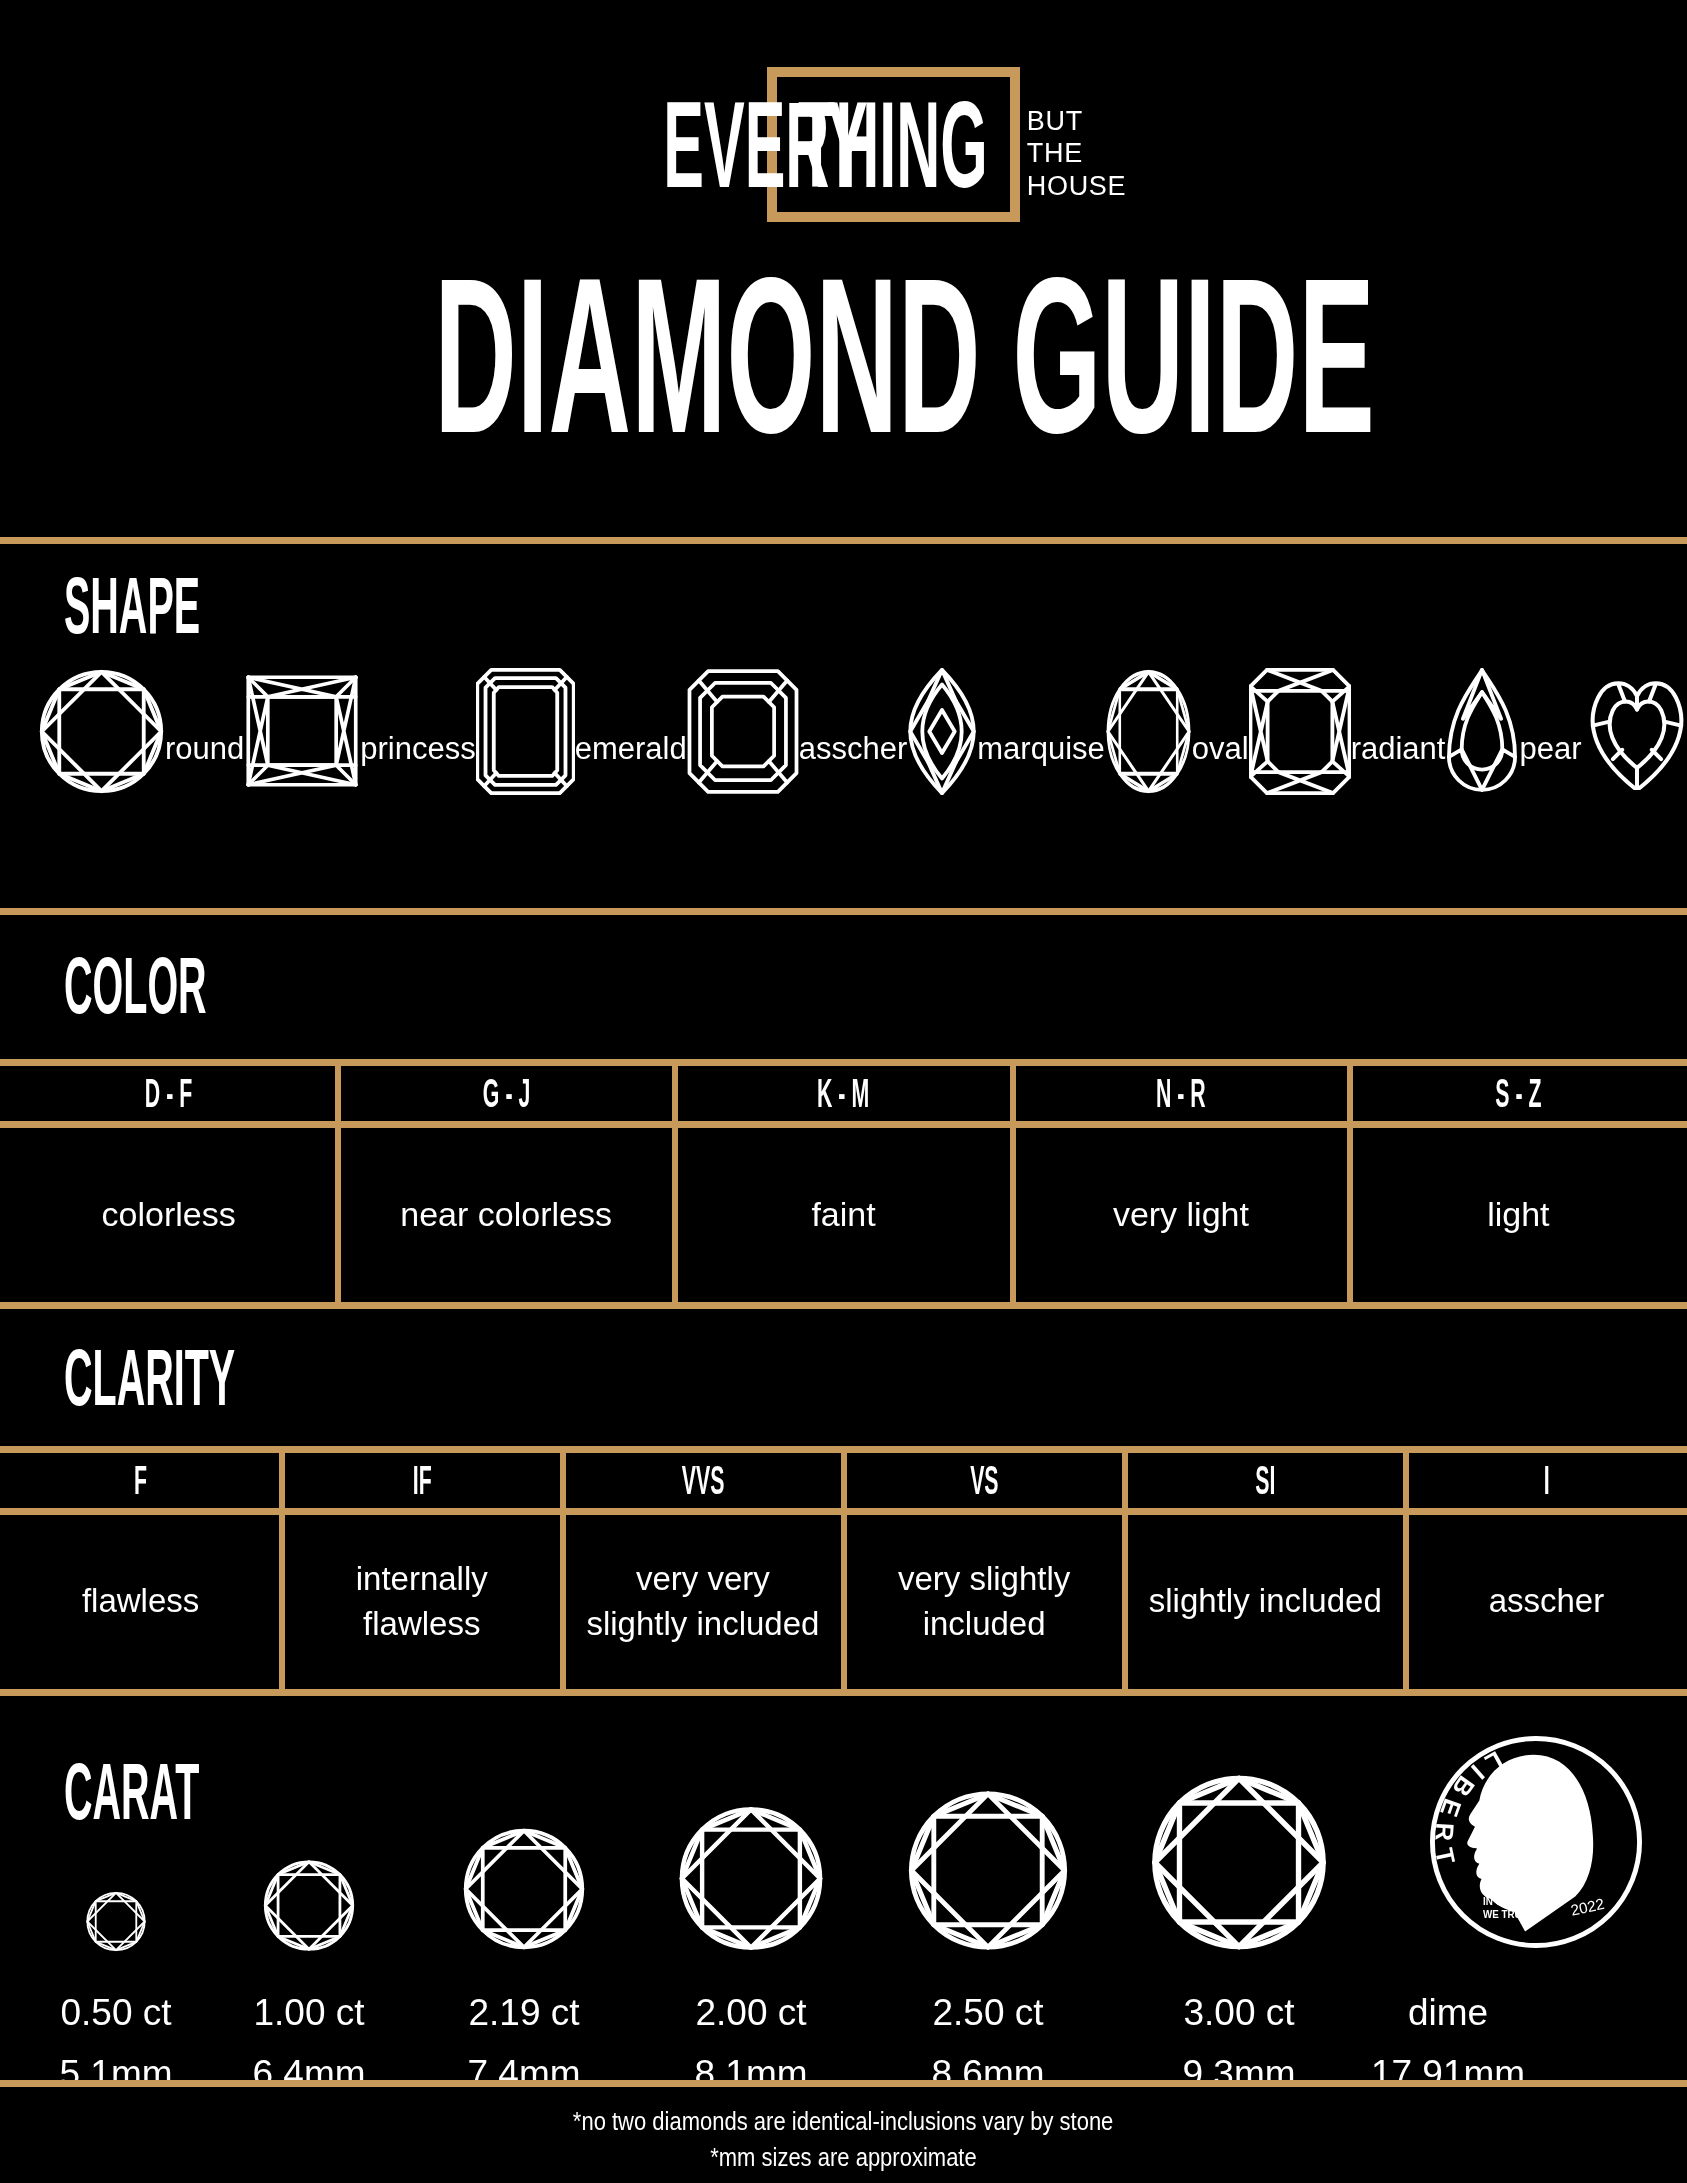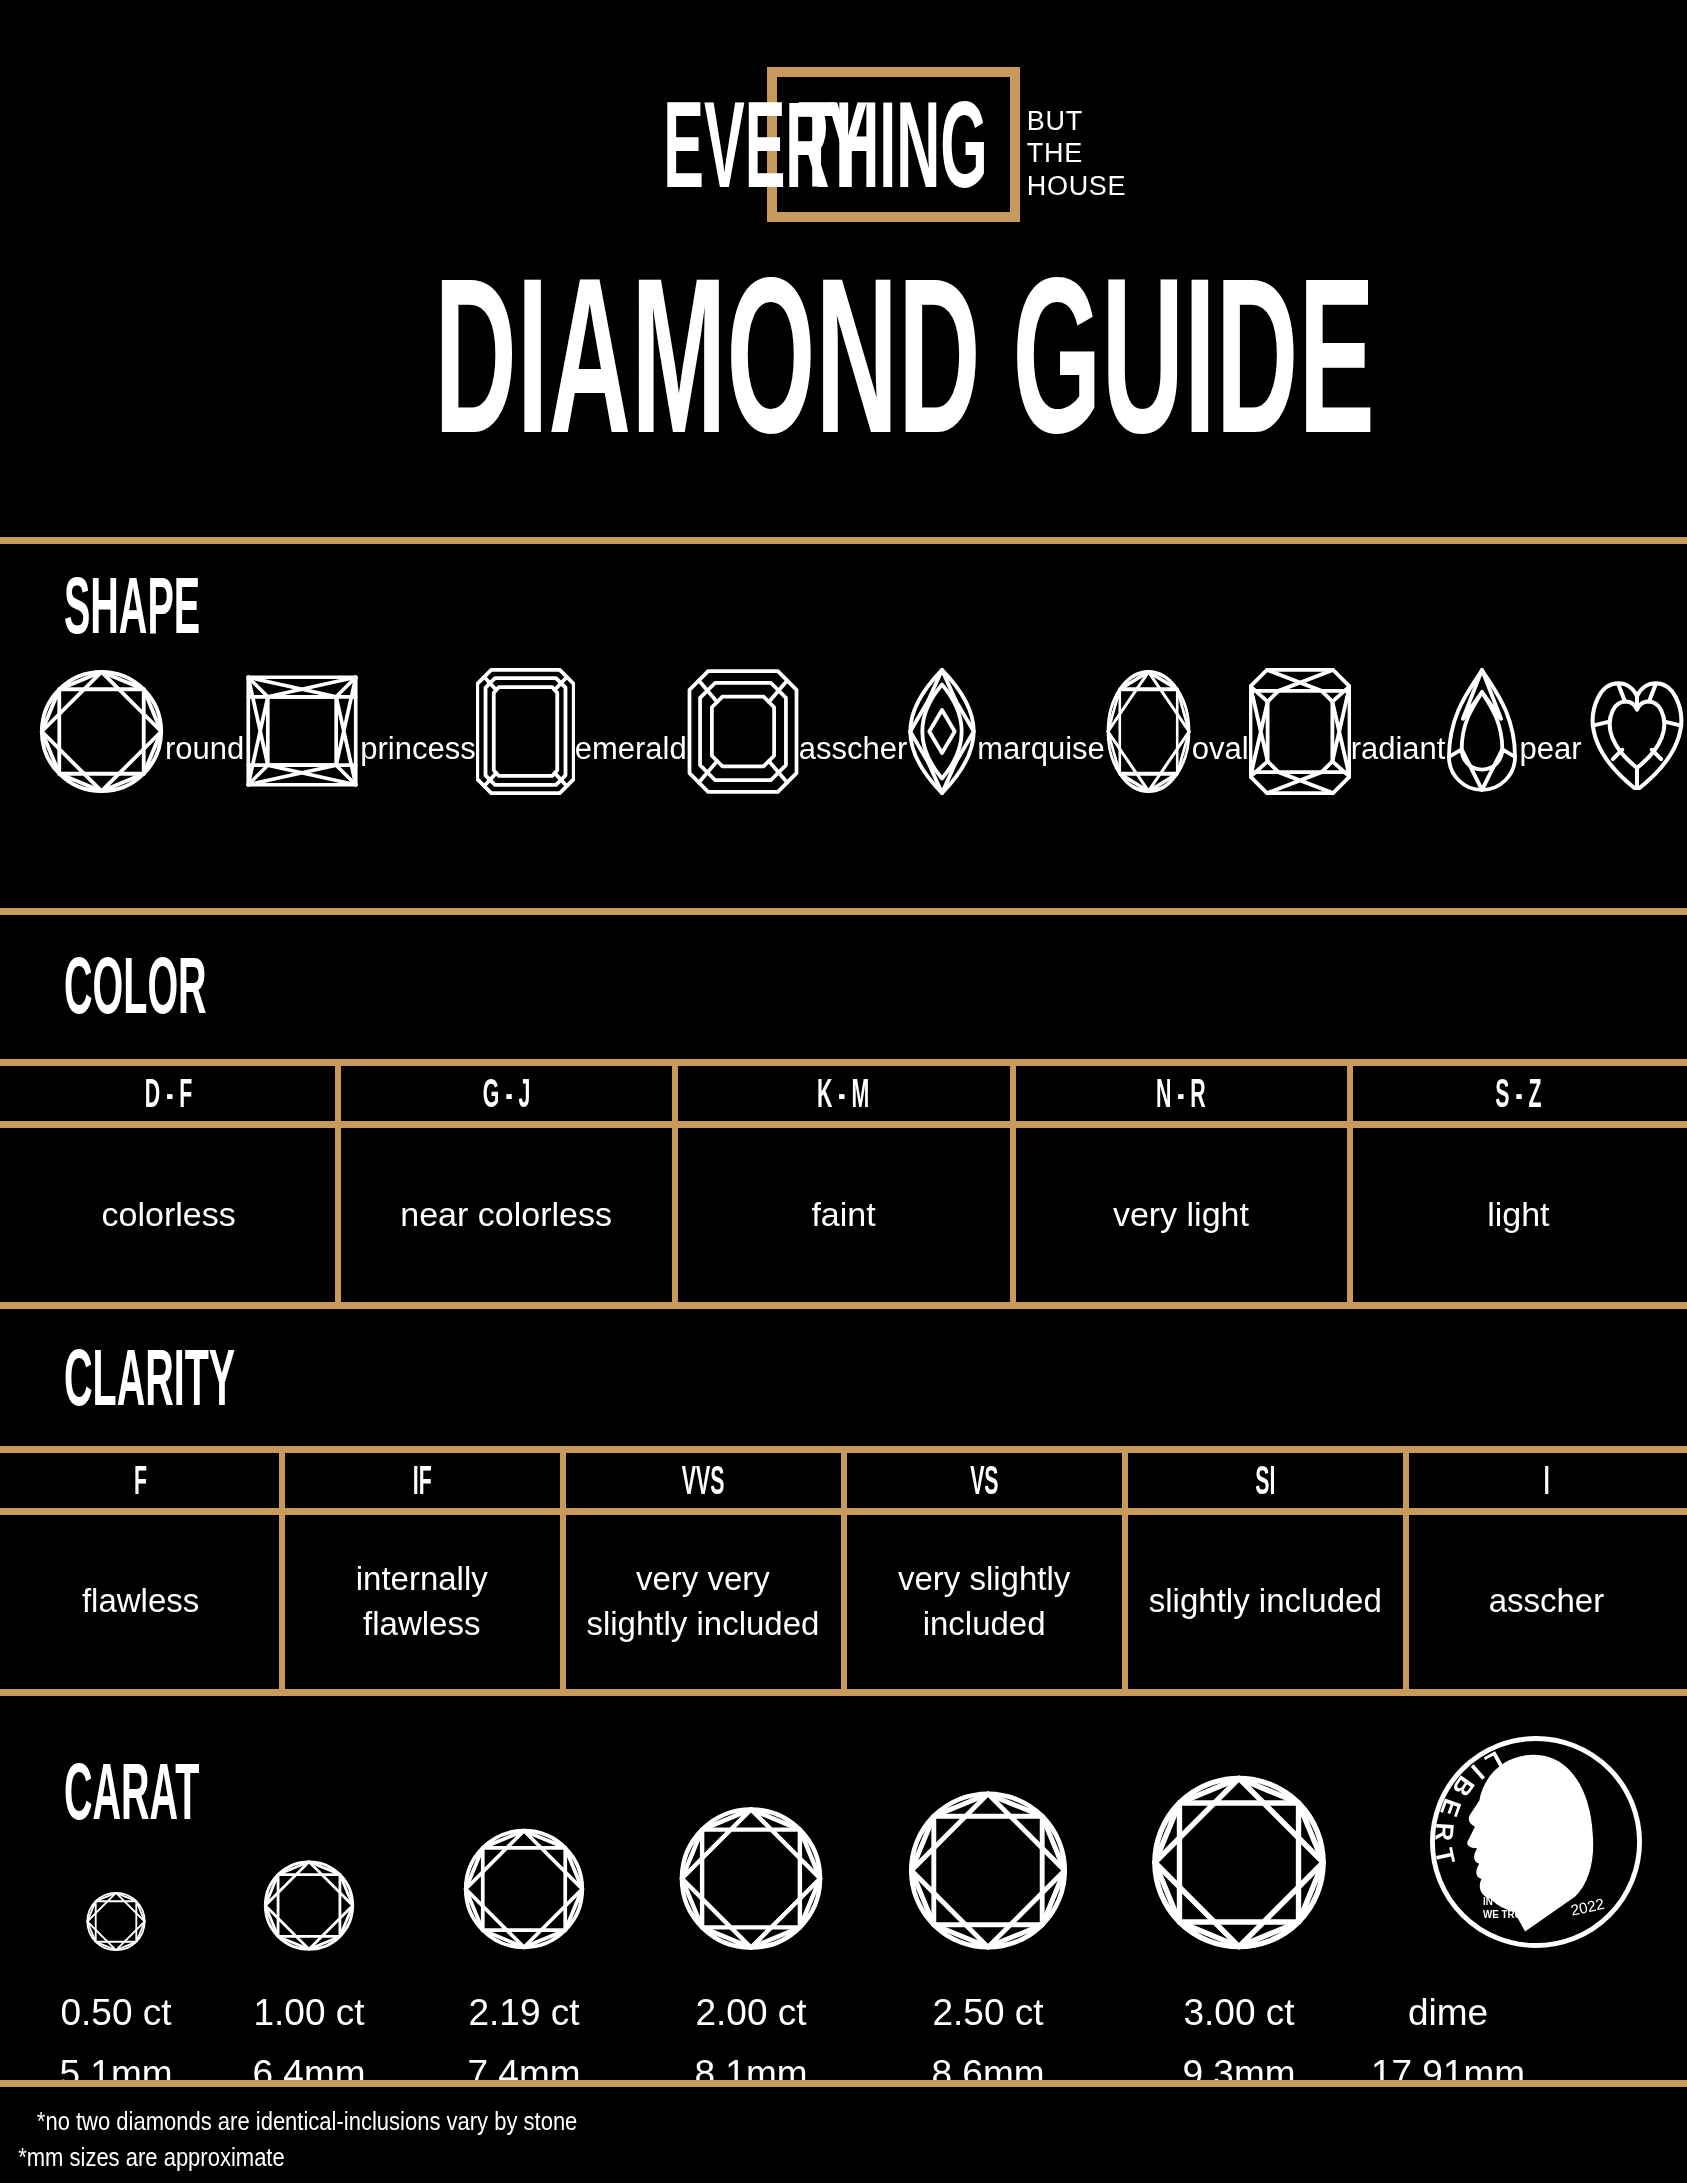--- a/index.html
+++ b/index.html
@@ -32,21 +32,21 @@
   .trow{position:absolute;left:0;width:1687px;display:flex;}
   .tcell{flex:1;display:flex;align-items:center;justify-content:center;text-align:center;}
   .grade{font-size:41px;font-weight:700;line-height:1;}
   .desc{font-size:33px;font-weight:400;line-height:1.35;padding:0 23px;}
   
   .carat-icon{position:absolute;transform:translateX(-50%);}
   .carat-label{position:absolute;transform:translateX(-50%);text-align:center;
                font-size:37px;font-weight:400;line-height:1.2;margin-top:12px;}
   .carat-label .mm{margin-top:17px;}
   
-  .fnwrap{position:absolute;top:2103px;left:0;width:1687px;text-align:left;
+  .fnwrap{position:absolute;top:2103px;left:0;width:1687px;text-align:center;
           font-size:25px;line-height:1.45;}
   .fnwrap div{display:inline-block;transform:scaleX(.88);transform-origin:center center;white-space:nowrap;}
   svg{display:block;}
   .wire{stroke:#fff;fill:none;stroke-width:6;stroke-linejoin:round;stroke-linecap:round;}
 </style>
 </head>
 <body>
 
 <div id="poster">
 

